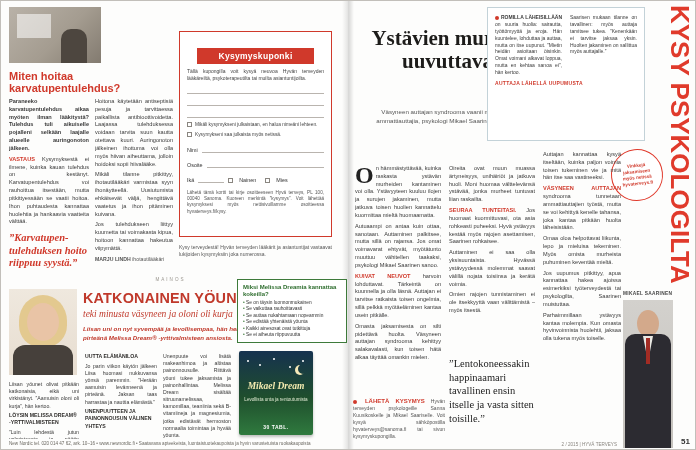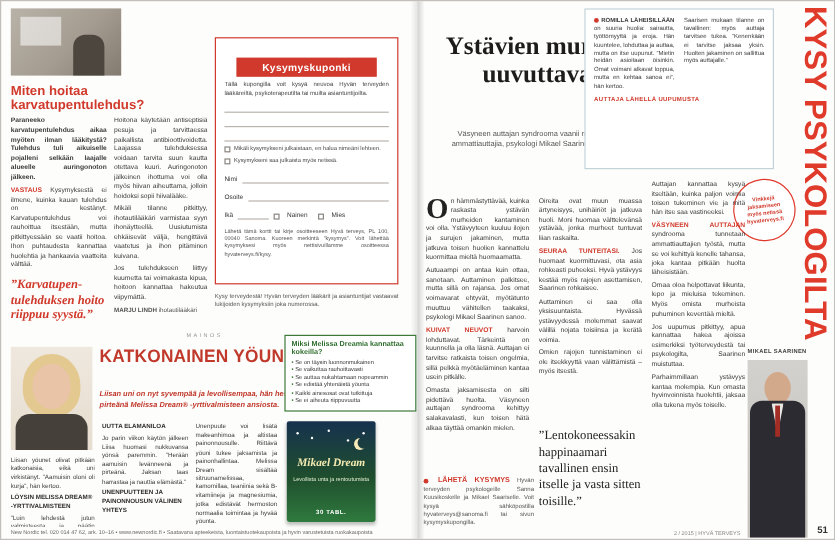--- a/index.html
+++ b/index.html
@@ -168,20 +168,21 @@
 
   <div class="mainos">MAINOS</div>
 
   <div class="ad-photo">
     <div class="hair"></div>
     <div class="face"></div>
     <div class="shirt"></div>
   </div>
 
   <div class="ad-headline">KATKONAINEN YÖUNI</div>
+  <div class="ad-subheadline serif">teki minusta väsyneen ja oloni oli kurja</div>
   <div class="ad-lead">Liisan uni on nyt syvempää ja levollisempaa, hän herää hyvin levänneenä ja pirteänä Melissa Dream® -yrttivalmisteen ansiosta.</div>
 
   <div class="ad-col ad-col1">
     <p>Liisan yöunet olivat pitkään katkonaisia, eikä uni virkistänyt. ”Aamuisin oloni oli kurja”, hän kertoo.</p>
     <p class="ad-sub">LÖYSIN MELISSA DREAM® -YRTTIVALMISTEEN</p>
     <p>”Luin lehdestä jutun valmisteesta ja päätin kokeilla.”</p>
   </div>
   <div class="ad-col ad-col2">
     <p class="ad-sub">UUTTA ELÄMÄNILOA</p>
     <p>Jo parin viikon käytön jälkeen Liisa huomasi nukkuvansa yönsä paremmin. ”Herään aamuisin levänneenä ja pirteänä. Jaksan taas harrastaa ja nauttia elämästä.”</p>

